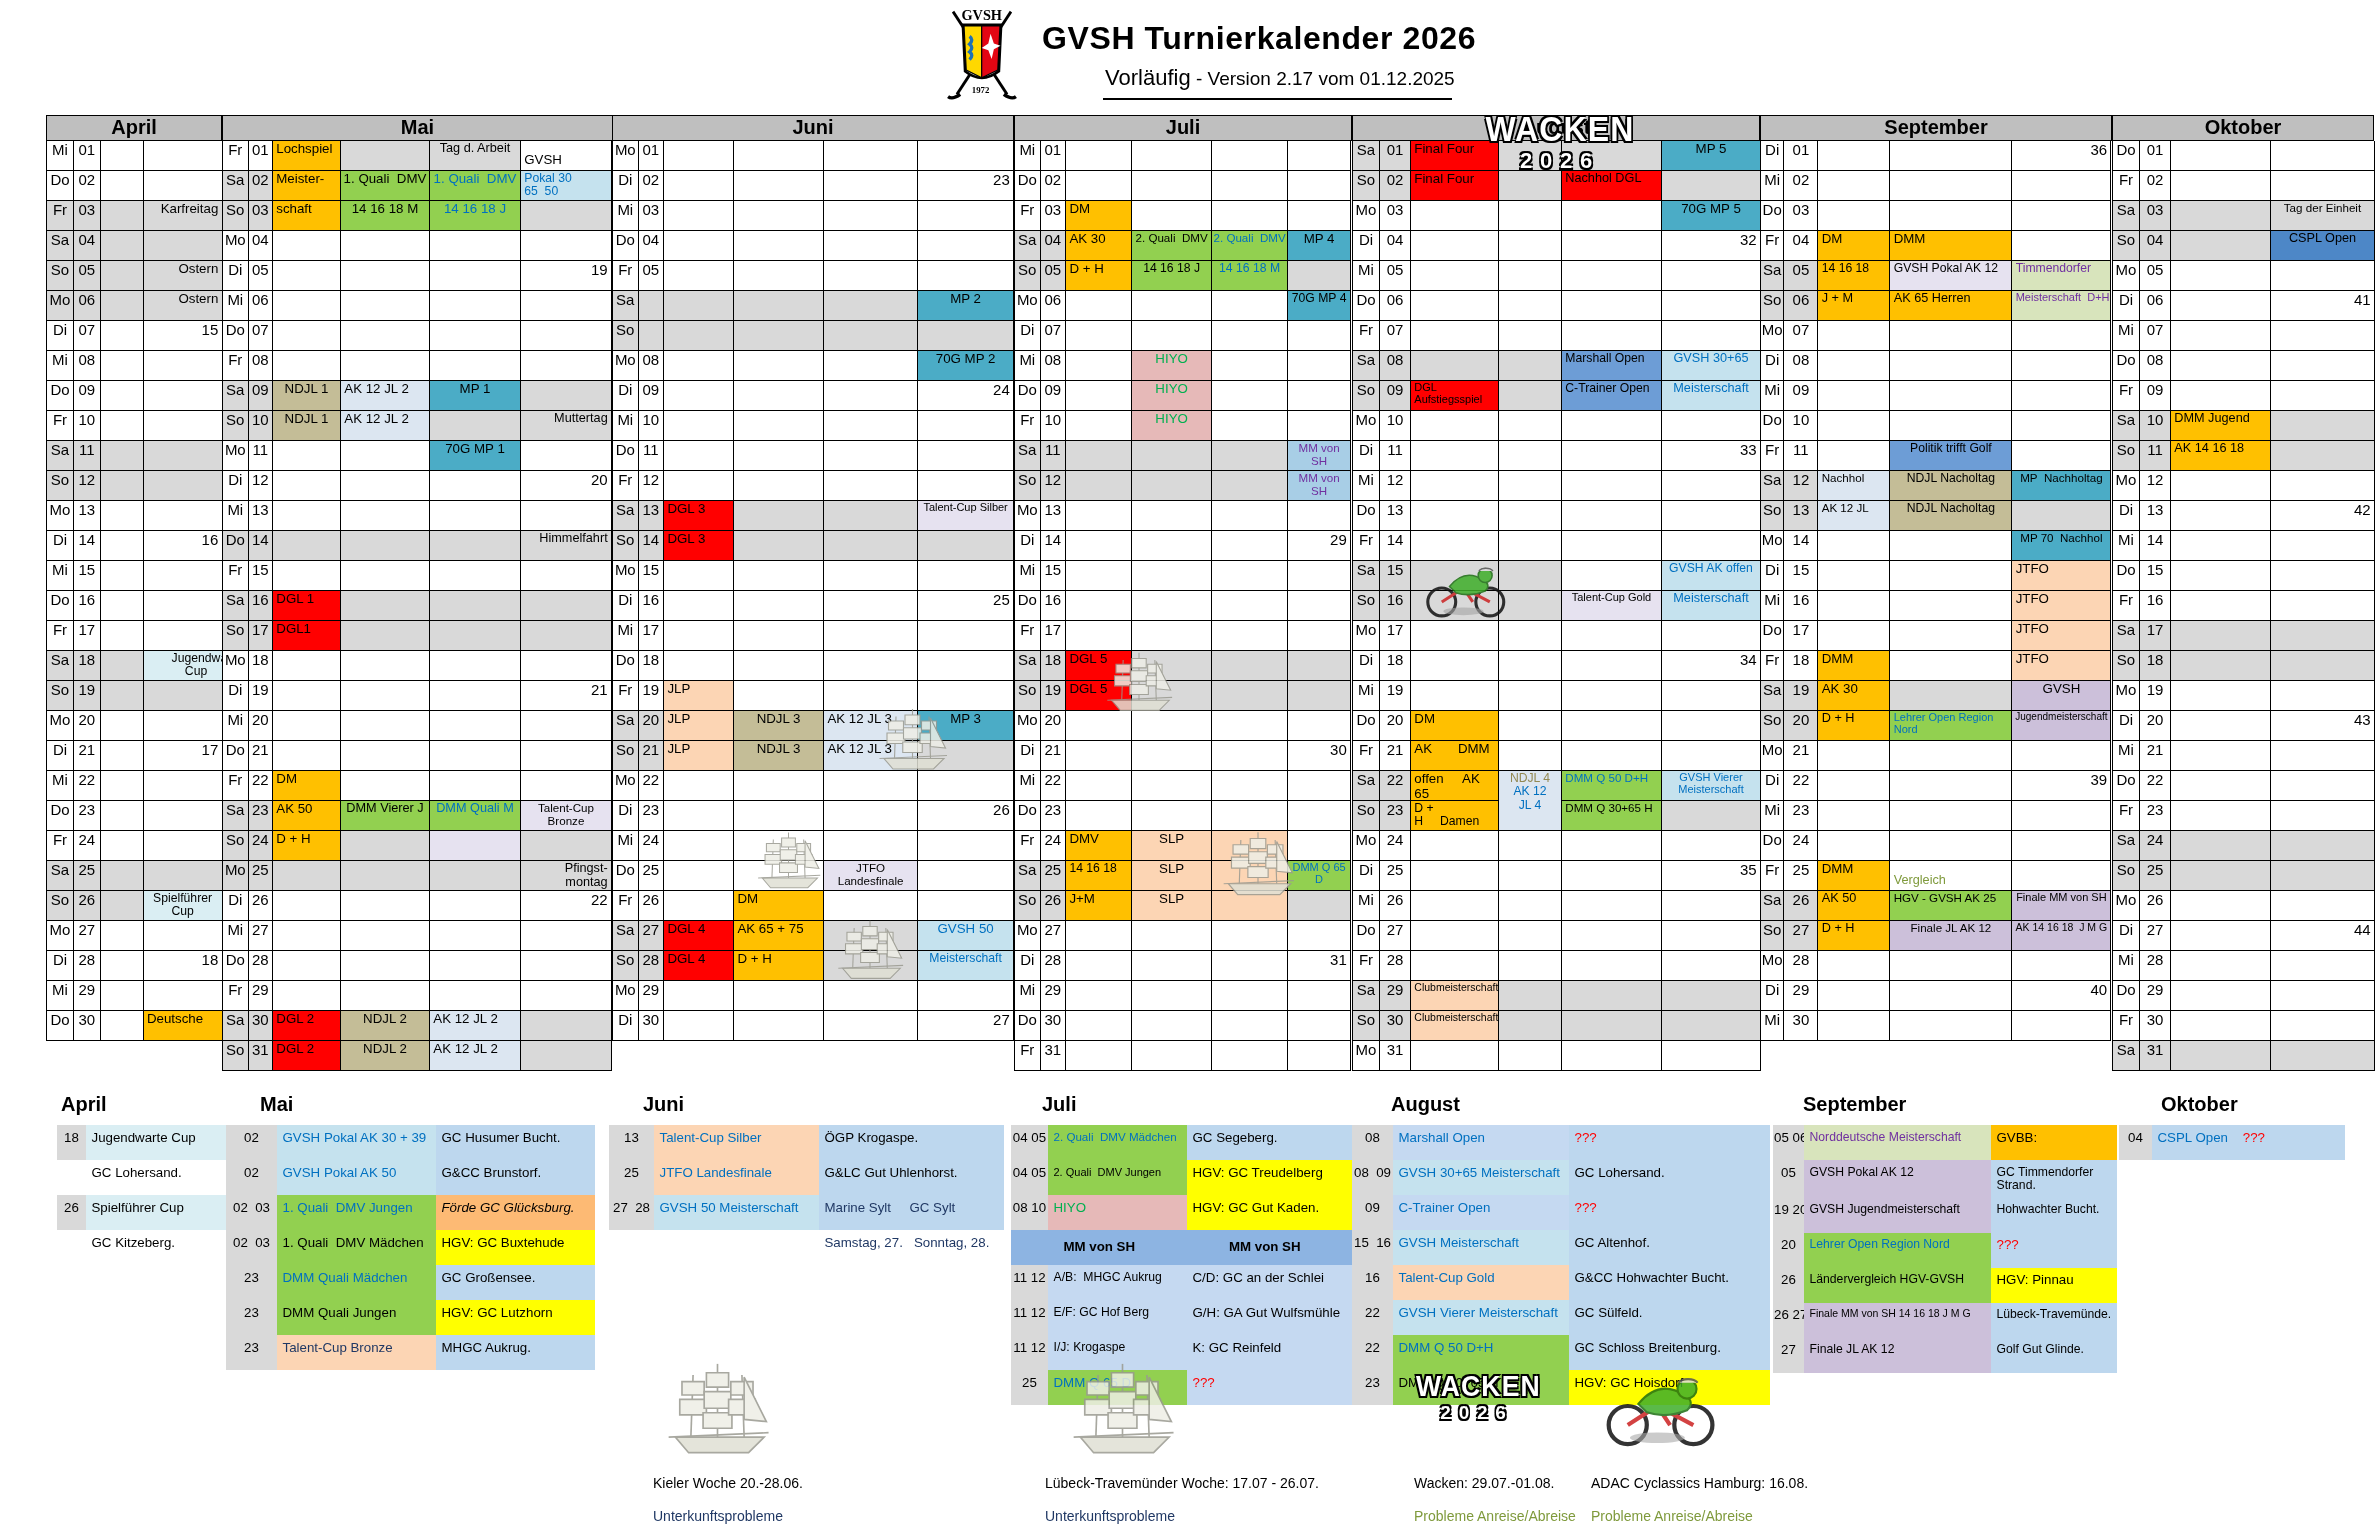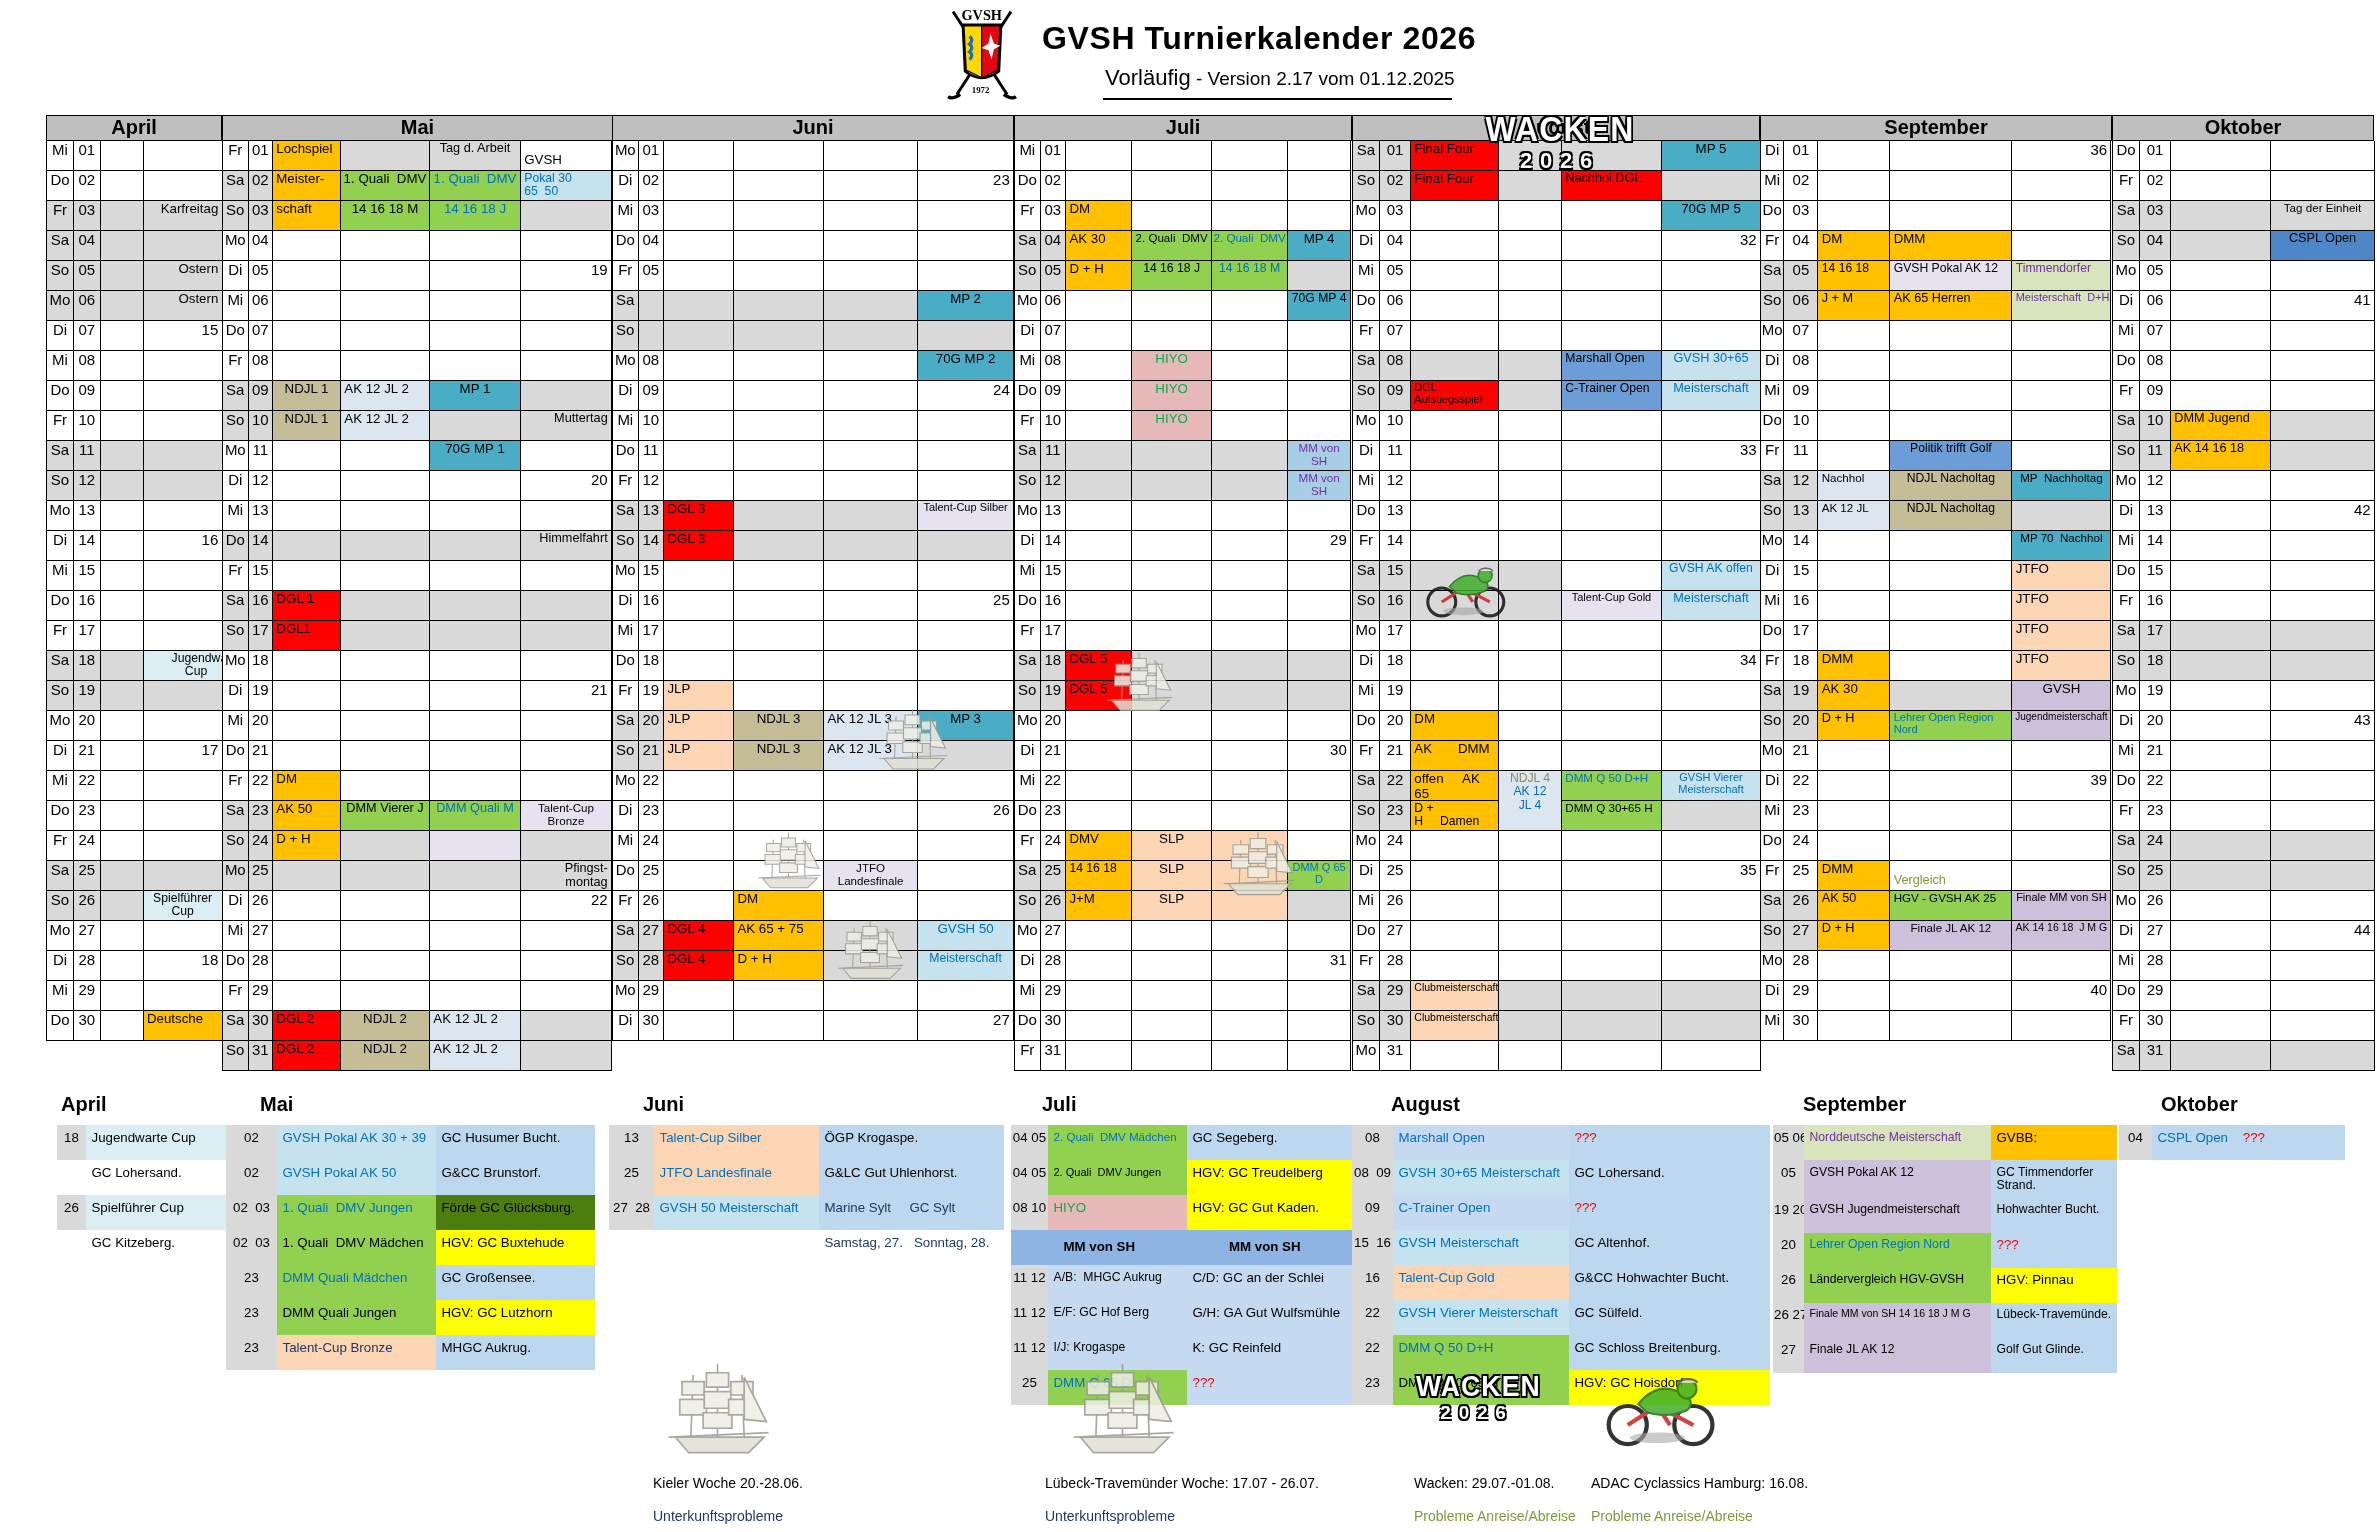--- a/index.html
+++ b/index.html
@@ -1256,21 +1256,21 @@
       <div class="legend" style="left: 226px; top: 1125px;">
         <div class="lgrid" style="grid-template-columns: 51px 159px 159px;">
           <div class="lcell ldate" style="background: rgb(217, 217, 217);">02</div>
           <div class="lcell" style="background: rgb(197, 226, 238); color: rgb(0, 112, 192);">GVSH Pokal AK 30 + 39</div>
           <div class="lcell" style="background: rgb(189, 215, 238);">GC Husumer Bucht.</div>
           <div class="lcell ldate" style="background: rgb(217, 217, 217);">02</div>
           <div class="lcell" style="background: rgb(197, 226, 238); color: rgb(0, 112, 192);">GVSH Pokal AK 50</div>
           <div class="lcell" style="background: rgb(189, 215, 238);">G&amp;CC Brunstorf.</div>
           <div class="lcell ldate" style="background: rgb(217, 217, 217);">02&nbsp;&nbsp;03</div>
           <div class="lcell" style="background: rgb(146, 208, 80); color: rgb(0, 112, 192);">1. Quali&nbsp;&nbsp;DMV Jungen</div>
-          <div class="lcell" style="background: #4d7c0f;">Förde GC Glücksburg.</div>
+          <div class="lcell" style="background: #fdba74; font-style: italic;">Förde GC Glücksburg.</div>
           <div class="lcell ldate" style="background: rgb(217, 217, 217);">02&nbsp;&nbsp;03</div>
           <div class="lcell" style="background: rgb(146, 208, 80);">1. Quali&nbsp;&nbsp;DMV Mädchen</div>
           <div class="lcell" style="background: rgb(255, 255, 0);">HGV: GC Buxtehude</div>
           <div class="lcell ldate" style="background: rgb(217, 217, 217);">23</div>
           <div class="lcell" style="background: rgb(146, 208, 80); color: rgb(0, 112, 192);">DMM Quali Mädchen</div>
           <div class="lcell" style="background: rgb(189, 215, 238);">GC Großensee.</div>
           <div class="lcell ldate" style="background: rgb(217, 217, 217);">23</div>
           <div class="lcell" style="background: rgb(146, 208, 80);">DMM Quali Jungen</div>
           <div class="lcell" style="background: rgb(255, 255, 0);">HGV: GC Lutzhorn</div>
           <div class="lcell ldate" style="background: rgb(217, 217, 217);">23</div>

